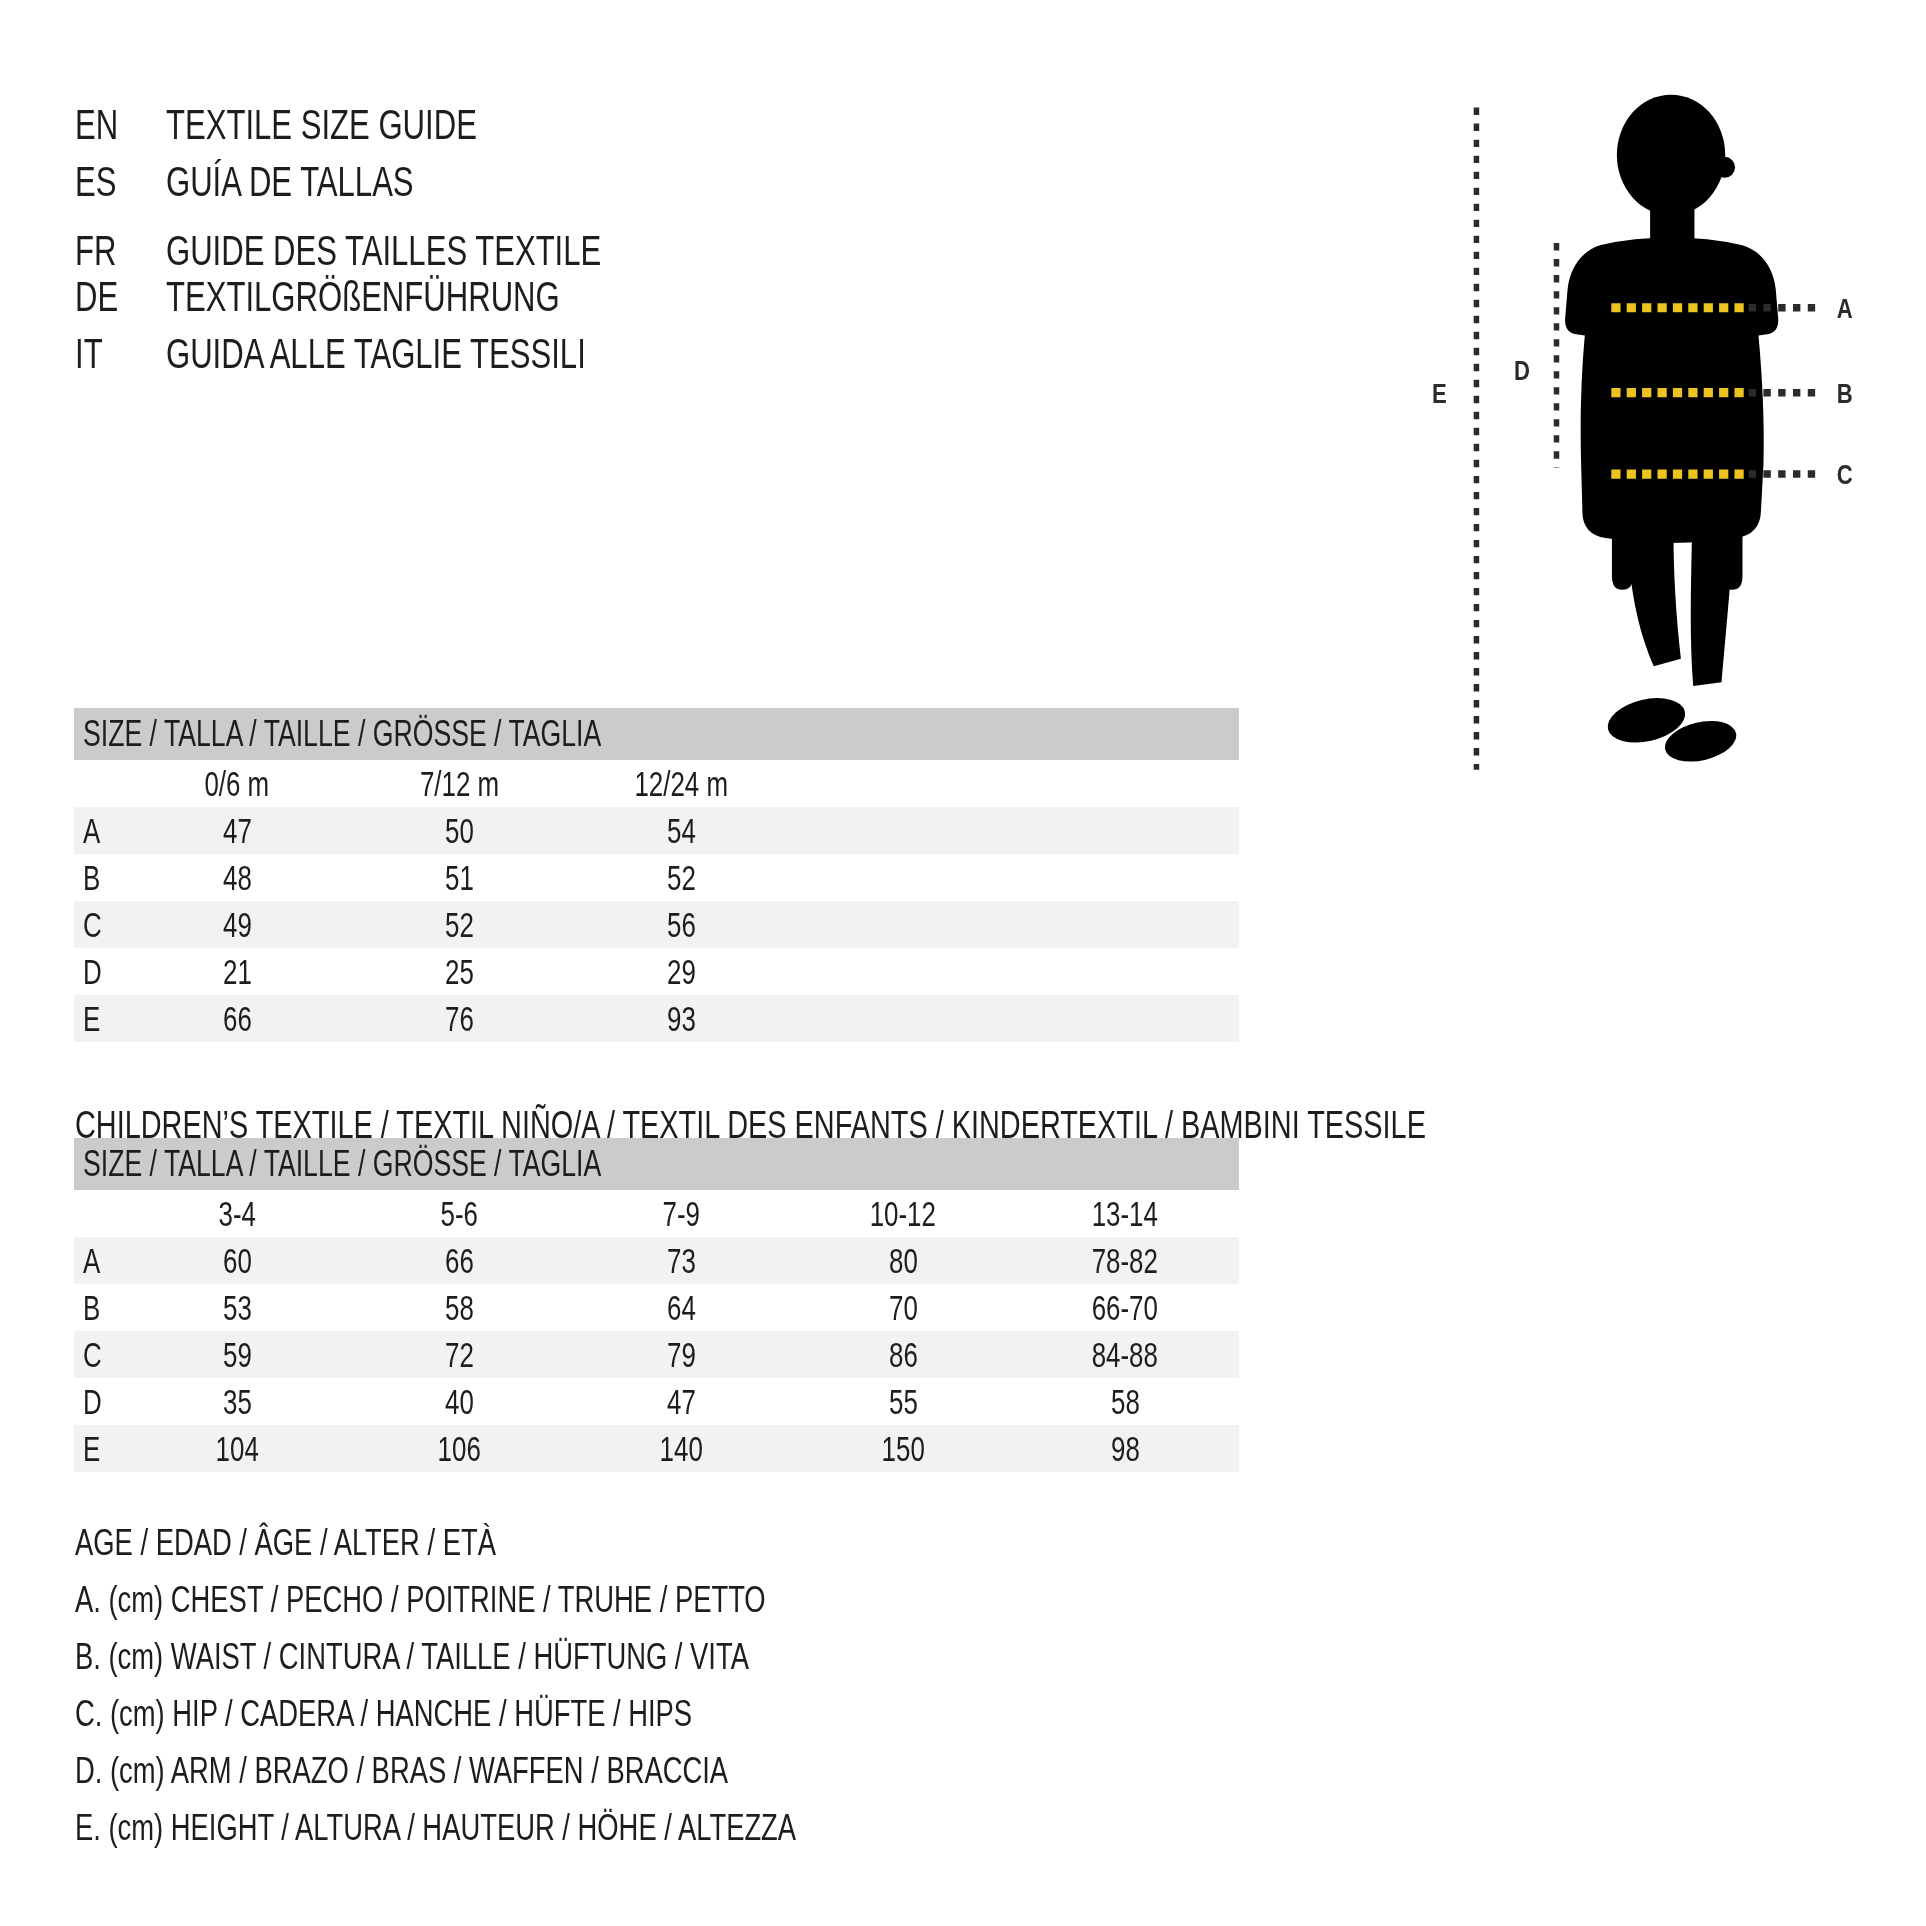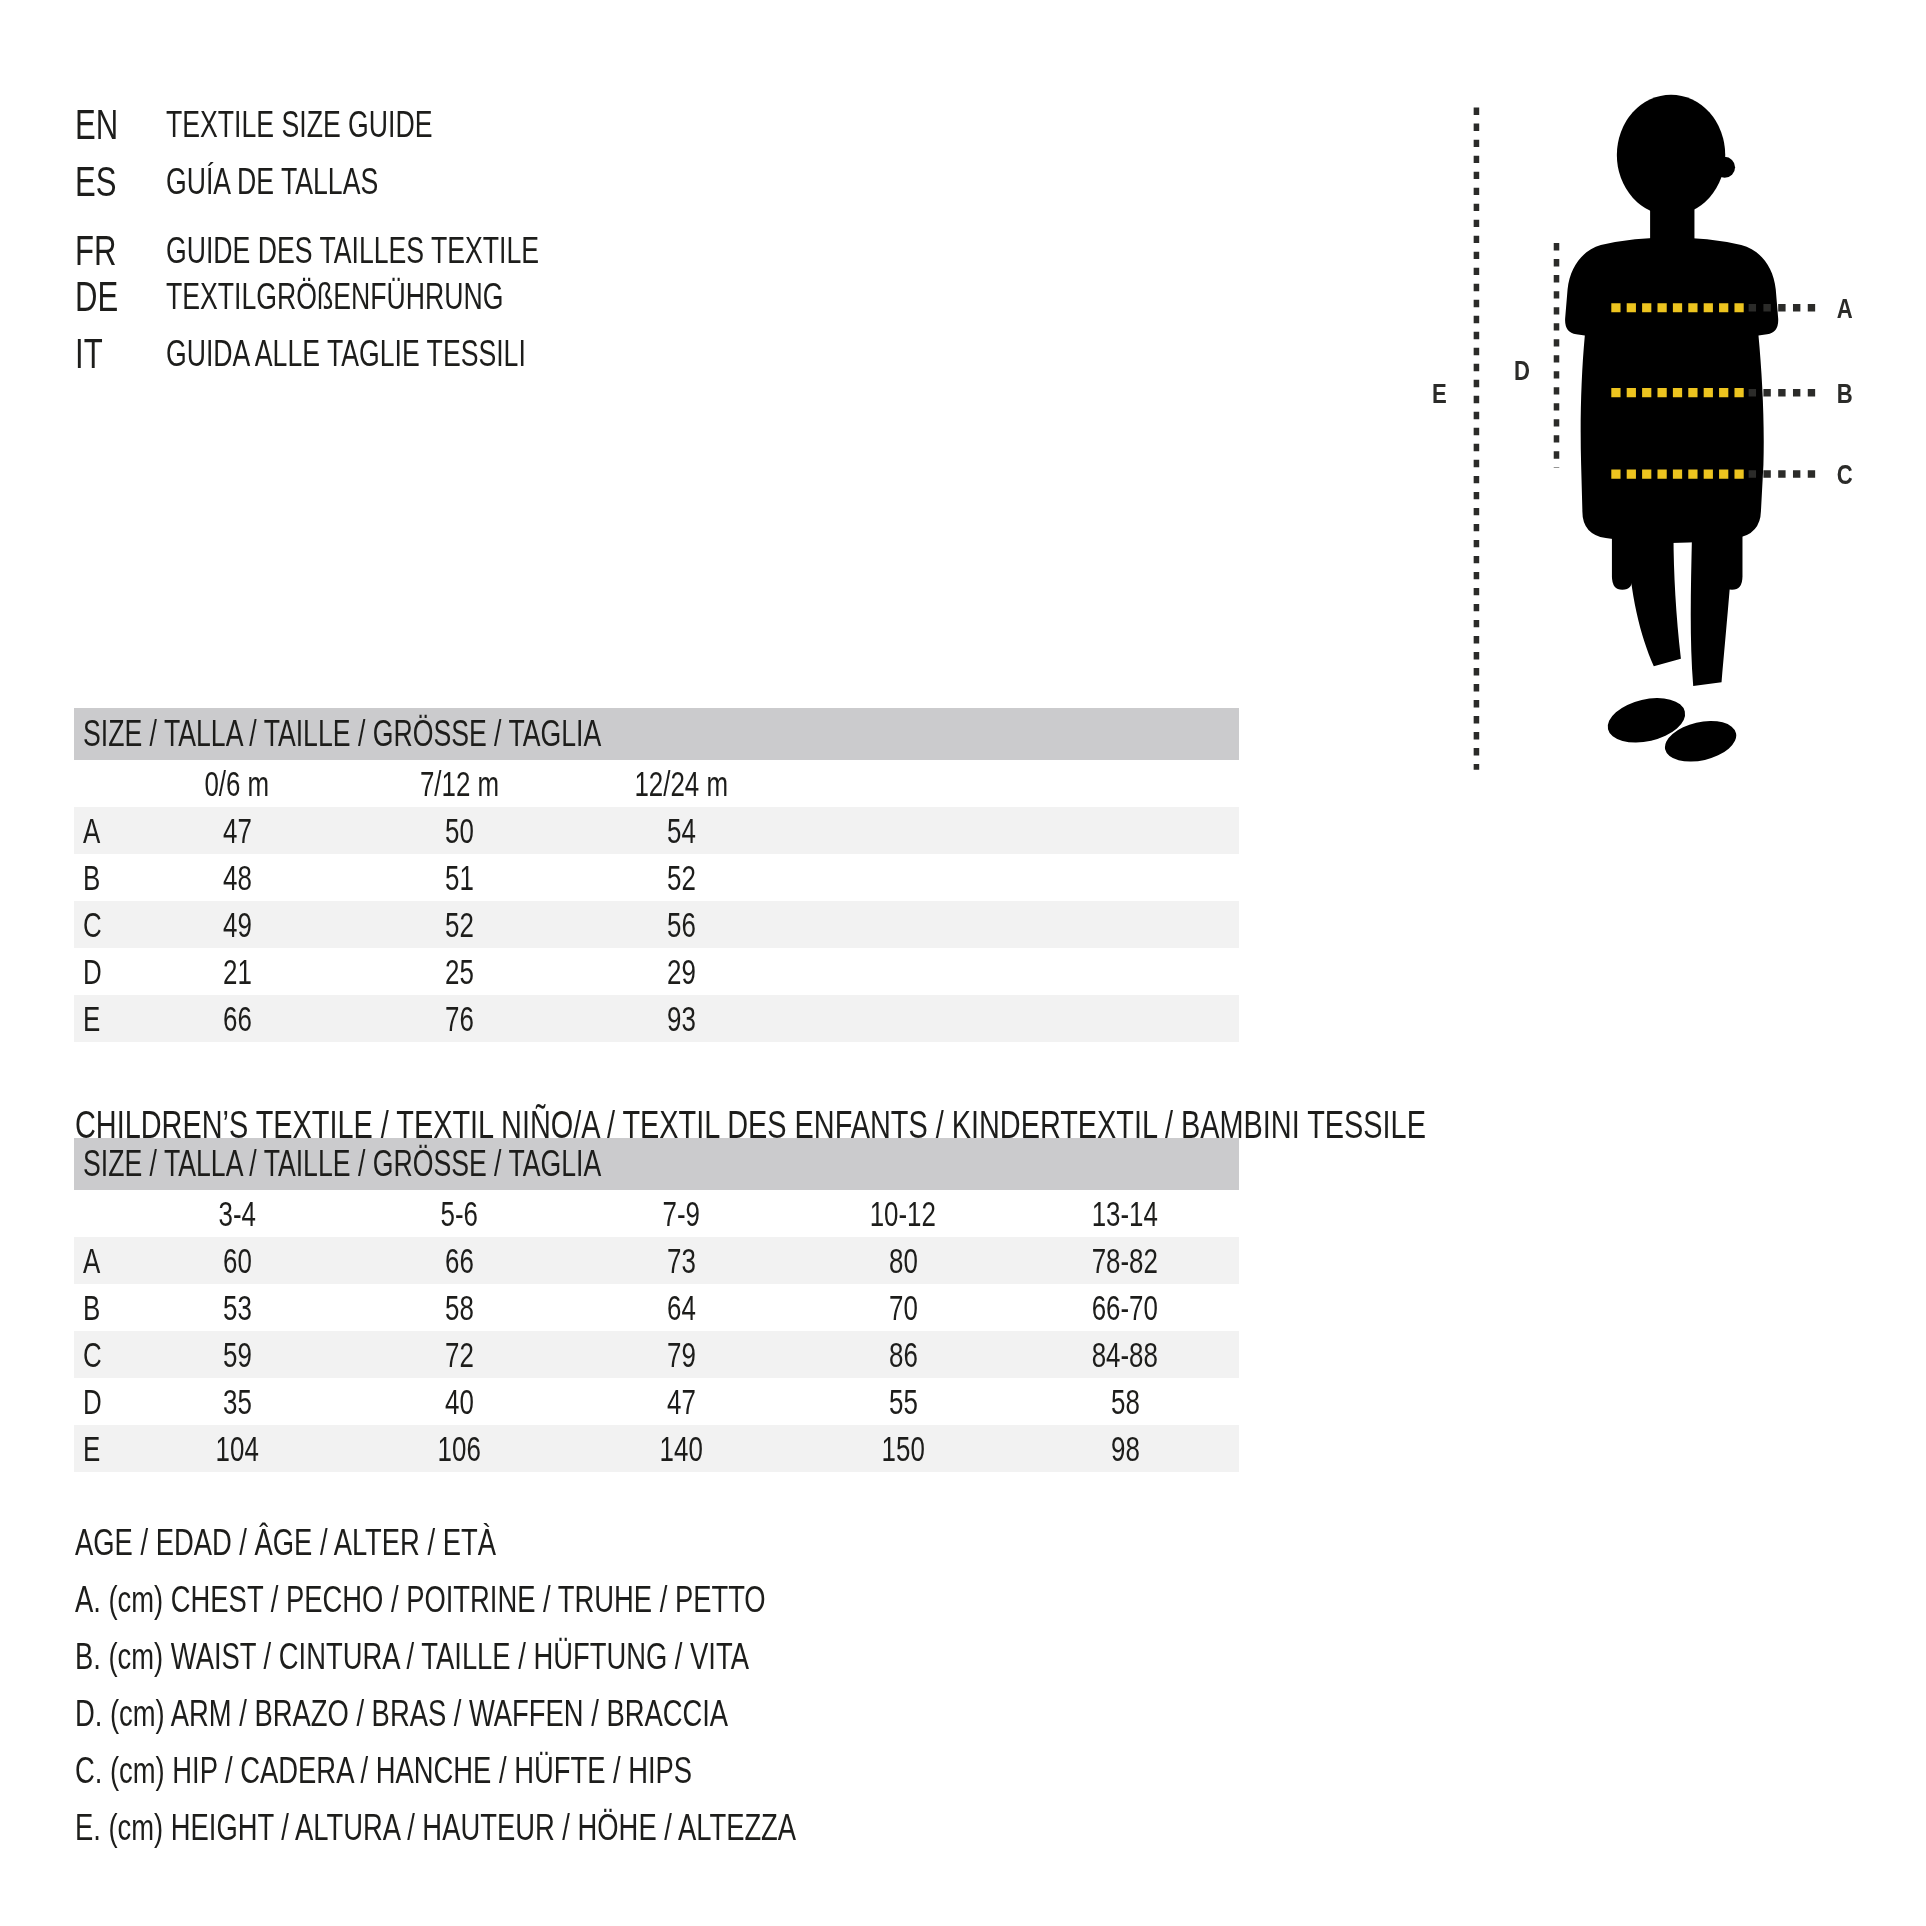--- a/index.html
+++ b/index.html
@@ -11,21 +11,21 @@
   #canvas{position:relative;width:1926px;height:1926px;overflow:hidden;background:#fff;}
 
   
   .t{display:inline-block;transform:scaleX(.74);white-space:nowrap;}
   .tl{transform-origin:0 50%;}
   .tc{transform-origin:50% 50%;}
 
   
   .lang-row{position:absolute;left:0;height:57px;width:863px;display:flex;align-items:center;padding-left:37px;}
   .lang-code{position:absolute;left:75px;font-size:42px;}
-  .lang-title{position:absolute;left:166px;font-size:36px;}
+  .lang-title{position:absolute;left:166px;font-size:42px;}
 
   
   .sec-title{position:absolute;left:75px;height:43px;display:flex;align-items:center;font-size:39px;}
 
   
   .sizetable{position:absolute;left:74px;width:1165px;}
   .band{height:52px;background:#cbcbcd;display:flex;align-items:center;}
   .band .t{margin-left:8.6px;font-size:36px;}
   .trow{height:47px;display:flex;align-items:center;font-size:35px;}
   .trow.stripe{background:#f2f2f2;}
@@ -333,24 +333,24 @@
     <div class="leg-line">
         <span class="t tl">AGE / EDAD / ÂGE / ALTER / ETÀ</span>
       </div>
     <div class="leg-line">
         <span class="t tl">A. (cm) CHEST / PECHO / POITRINE / TRUHE / PETTO</span>
       </div>
     <div class="leg-line">
         <span class="t tl">B. (cm) WAIST / CINTURA / TAILLE / HÜFTUNG / VITA</span>
       </div>
     <div class="leg-line">
+        <span class="t tl">C. (cm) HIP / CADERA / HANCHE / HÜFTE / HIPS</span>
+      </div>
+    <div class="leg-line">
         <span class="t tl">D. (cm) ARM / BRAZO / BRAS / WAFFEN / BRACCIA</span>
       </div>
     <div class="leg-line">
-        <span class="t tl">C. (cm) HIP / CADERA / HANCHE / HÜFTE / HIPS</span>
-      </div>
-    <div class="leg-line">
         <span class="t tl">E. (cm) HEIGHT / ALTURA / HAUTEUR / HÖHE / ALTEZZA</span>
       </div>
   </div>
 
 </div>
 
 
 </body></html>

